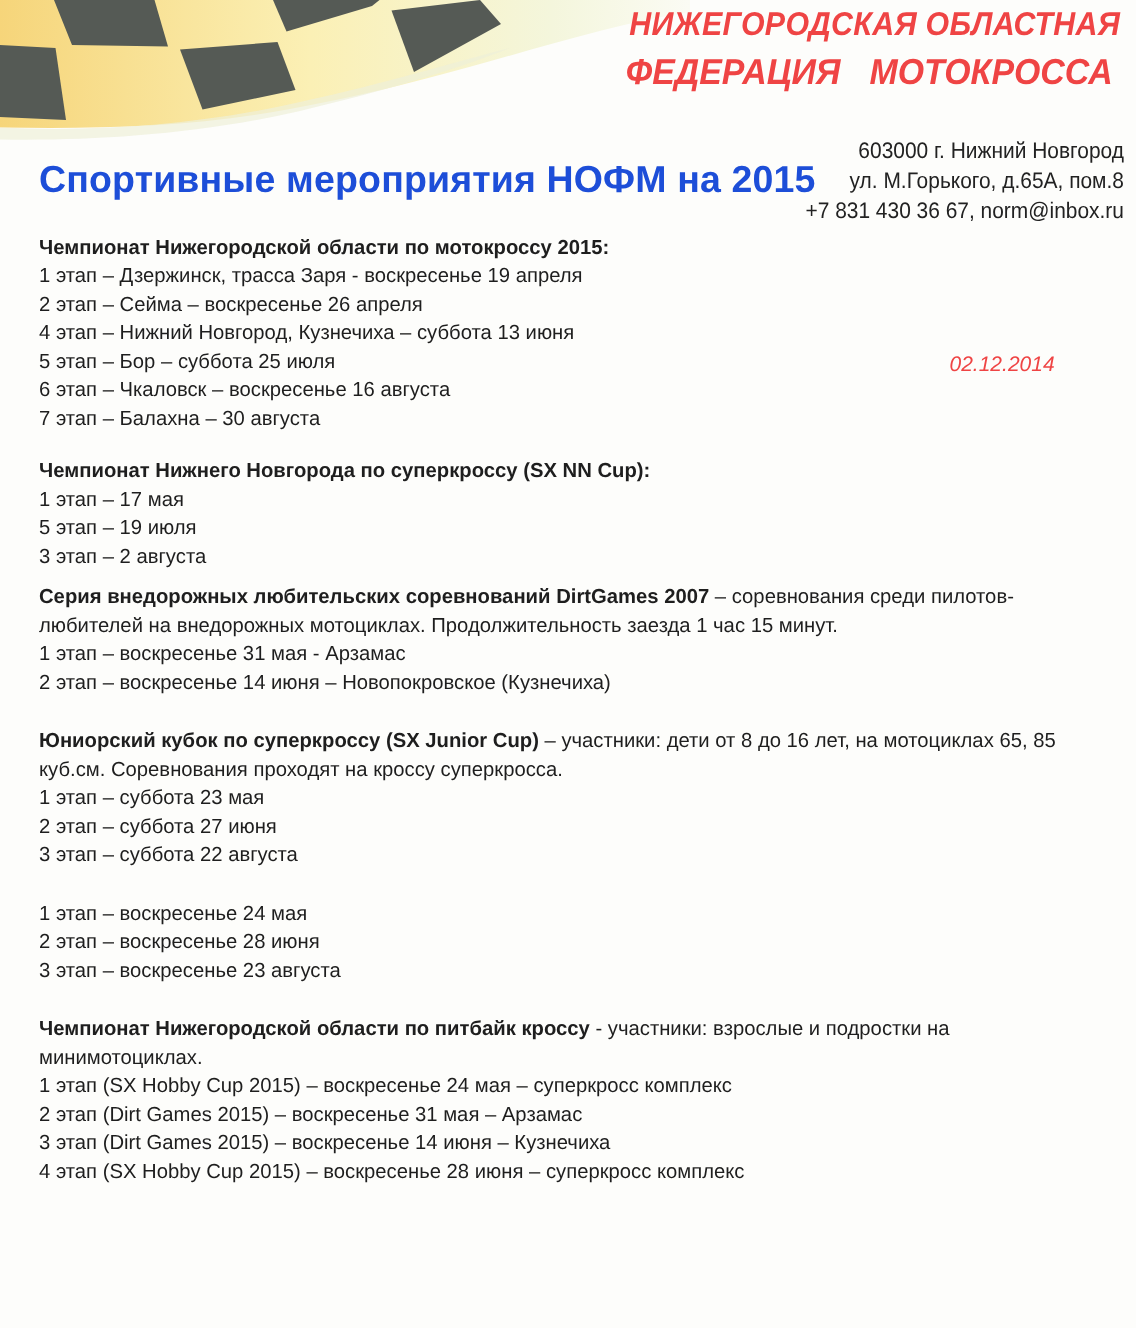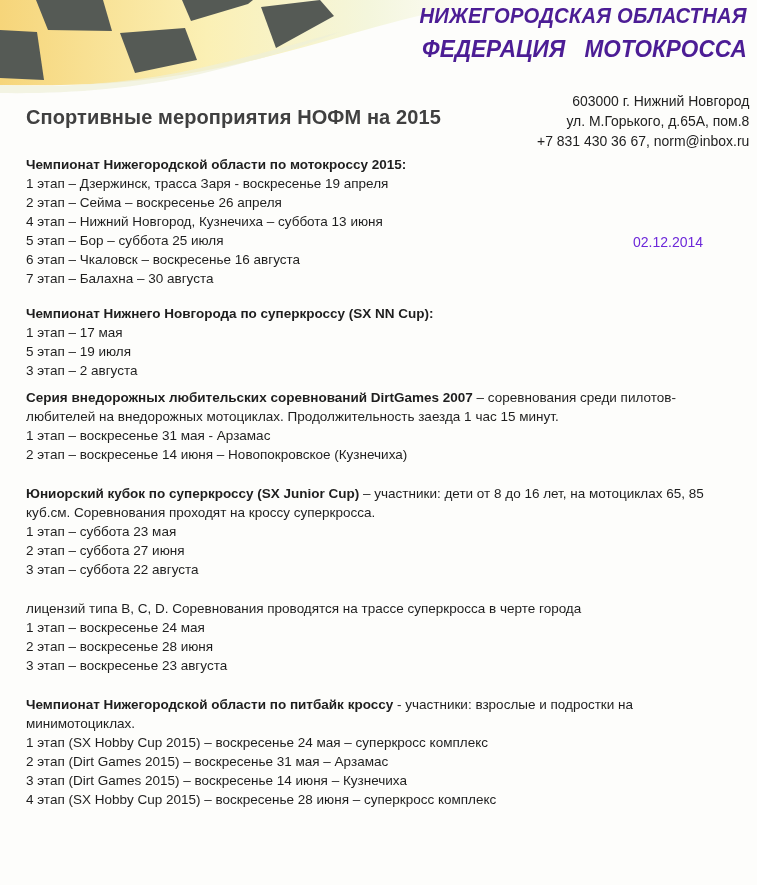--- a/index.html
+++ b/index.html
@@ -19,24 +19,24 @@
       position: absolute;
       left: 0;
       top: 0;
       width: 460px;
       height: 100px;
     }
     .org-name {
       position: absolute;
       right: 10px;
       top: 2px;
-      text-align: right;
+      text-align: center;
       font-family: "Liberation Sans", sans-serif;
       font-style: italic;
-      color: #4c1d95;
+      color: #ef4444;
       line-height: 1.25;
     }
     .org-name .line1 {
       font-size: 22px;
       font-weight: bold;
       letter-spacing: 0.2px;
       transform: scaleX(0.92);
       transform-origin: right;
       display: block;
     }
@@ -58,31 +58,32 @@
       line-height: 20px;
       color: #222;
       transform: scaleX(0.93);
       transform-origin: right;
     }
     .address span { display: block; }
     .doc-title {
       position: absolute;
       left: 26px;
       top: 106px;
-      font-size: 20px;
+      font-size: 25px;
       font-weight: bold;
-      color: #404040;
+      color: #1d4ed8;
       letter-spacing: 0.1px;
     }
     .doc-date {
       position: absolute;
       left: 633px;
       top: 234px;
       font-size: 14px;
-      color: #6d28d9;
+      color: #ef4444;
+      font-style: italic;
     }
     .content {
       position: absolute;
       left: 26px;
       top: 155px;
       width: 720px;
       font-size: 13.5px;
       line-height: 19px;
       color: #1e1e1e;
     }
@@ -170,21 +171,20 @@
 
   <div class="section s4">
     <span class="section-head"><span class="bold">Юниорский кубок по суперкроссу (SX Junior Cup)</span><span> – участники:  дети от 8 до 16 лет, на мотоциклах 65, 85</span></span>
     <span class="stage">куб.см.  Соревнования проходят на кроссу суперкросса.</span>
     <span class="stage">1 этап – суббота 23 мая</span>
     <span class="stage">2 этап – суббота 27 июня</span>
     <span class="stage">3 этап – суббота 22 августа</span>
   </div>
 
   <div class="section s5">
-    <span class="stage">лицензий типа B, C, D. Соревнования проводятся на трассе суперкросса в черте города</span>
     <span class="stage">1 этап – воскресенье 24 мая</span>
     <span class="stage">2 этап – воскресенье 28 июня</span>
     <span class="stage">3 этап – воскресенье 23 августа</span>
   </div>
 
   <div class="section">
     <span class="section-head"><span class="bold">Чемпионат Нижегородской области  по питбайк кроссу</span><span> -  участники: взрослые и подростки на</span></span>
     <span class="stage">минимотоциклах.</span>
     <span class="stage">1 этап (SX Hobby Cup 2015) – воскресенье 24 мая – суперкросс комплекс</span>
     <span class="stage">2 этап (Dirt Games 2015) – воскресенье 31 мая – Арзамас</span>

